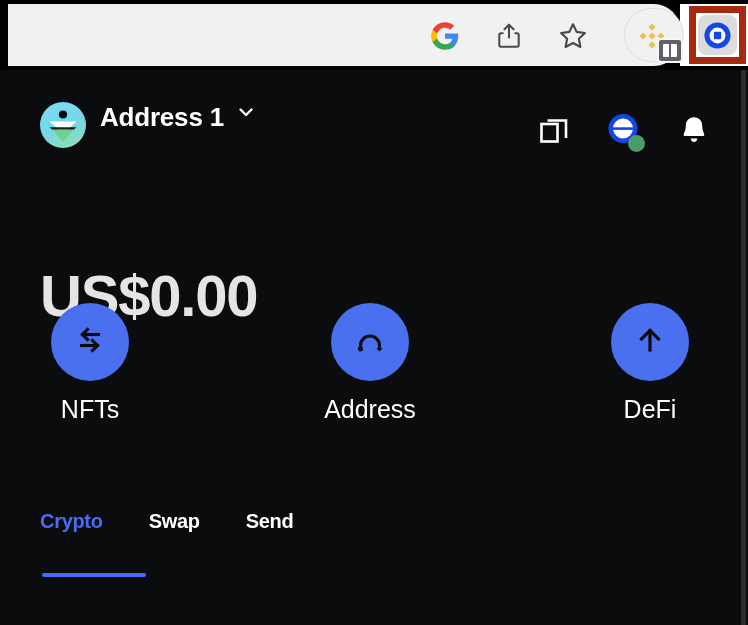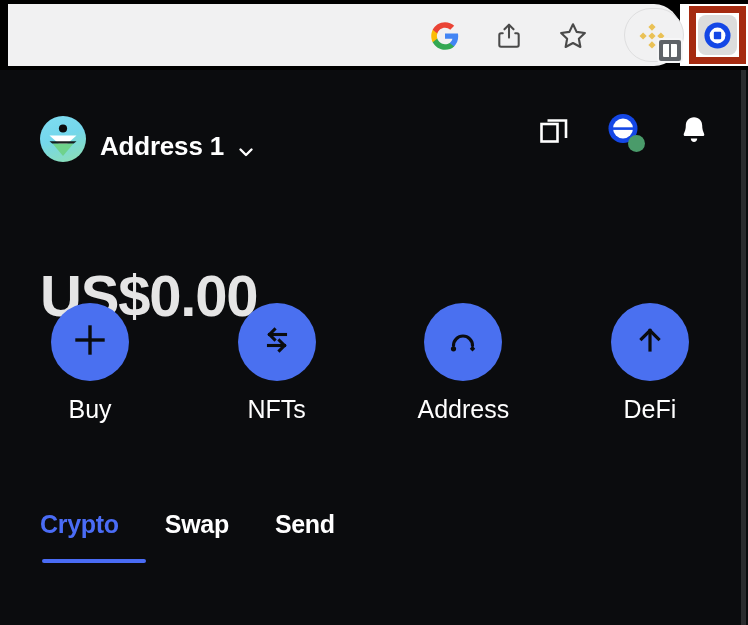--- a/index.html
+++ b/index.html
@@ -131,21 +131,21 @@
   .wallet-header {
     position: absolute;
     left: 0; top: 32px;
     width: 748px; height: 60px;
   }
   .account-chip {
     position: absolute;
     left: 40px; top: 0;
     height: 60px;
     display: flex;
-    align-items: flex-end;
+    align-items: flex-start;
     gap: 14px;
     cursor: pointer;
   }
   .avatar {
     width: 46px; height: 46px;
     border-radius: 50%;
     position: relative;
     overflow: hidden;
     background: linear-gradient(160deg, #7fdcf0 0%, #74d7ec 45%, #8fe0ae 100%);
     flex: none;
@@ -229,23 +229,23 @@
 
   .tabs {
     position: absolute;
     left: 40px; top: 440px;
     display: flex;
     align-items: flex-end;
     gap: 46px;
   }
   .tab {
     position: relative;
-    padding-bottom: 24px;
+    padding-bottom: 44px;
     color: #ffffff;
-    font-size: 25px;
+    font-size: 20px;
     font-weight: 700;
     letter-spacing: -0.3px;
     cursor: pointer;
   }
   .tab.active { color: #4a6cf5; }
   .tab.active::after {
     content: "";
     position: absolute;
     left: 2px; bottom: 0;
     width: 104px; height: 4px;
@@ -364,31 +364,20 @@
             </svg>
           </span>
         </div>
       </div>
     </div>
 
     <div class="balance">US$0.00</div>
 
     <div class="actions">
 
-      <div class="action">
-        <div class="action-circle">
-          <span>
-            <svg width="42" height="42" viewBox="0 0 42 42" stroke="#0b0c0e" stroke-width="3.4" stroke-linecap="square">
-              <path d="M21 8 V34"></path>
-                <path d="M8 21 H34"></path>
-            </svg>
-          </span>
-        </div>
-        <div class="action-label">Buy</div>
-      </div>
 
       <div class="action">
         <div class="action-circle">
           <span>
             <svg width="40" height="40" viewBox="0 0 40 40" fill="none" stroke="#0b0c0e" stroke-width="3.1" stroke-linecap="square" stroke-linejoin="miter">
               <path d="M28.5 14.5 H12.5"></path>
               <path d="M17.5 9.5 L12.5 14.5 L17.5 19.5"></path>
               <path d="M11.5 25.5 H27.5"></path>
               <path d="M22.5 20.5 L27.5 25.5 L22.5 30.5"></path>
             </svg>

